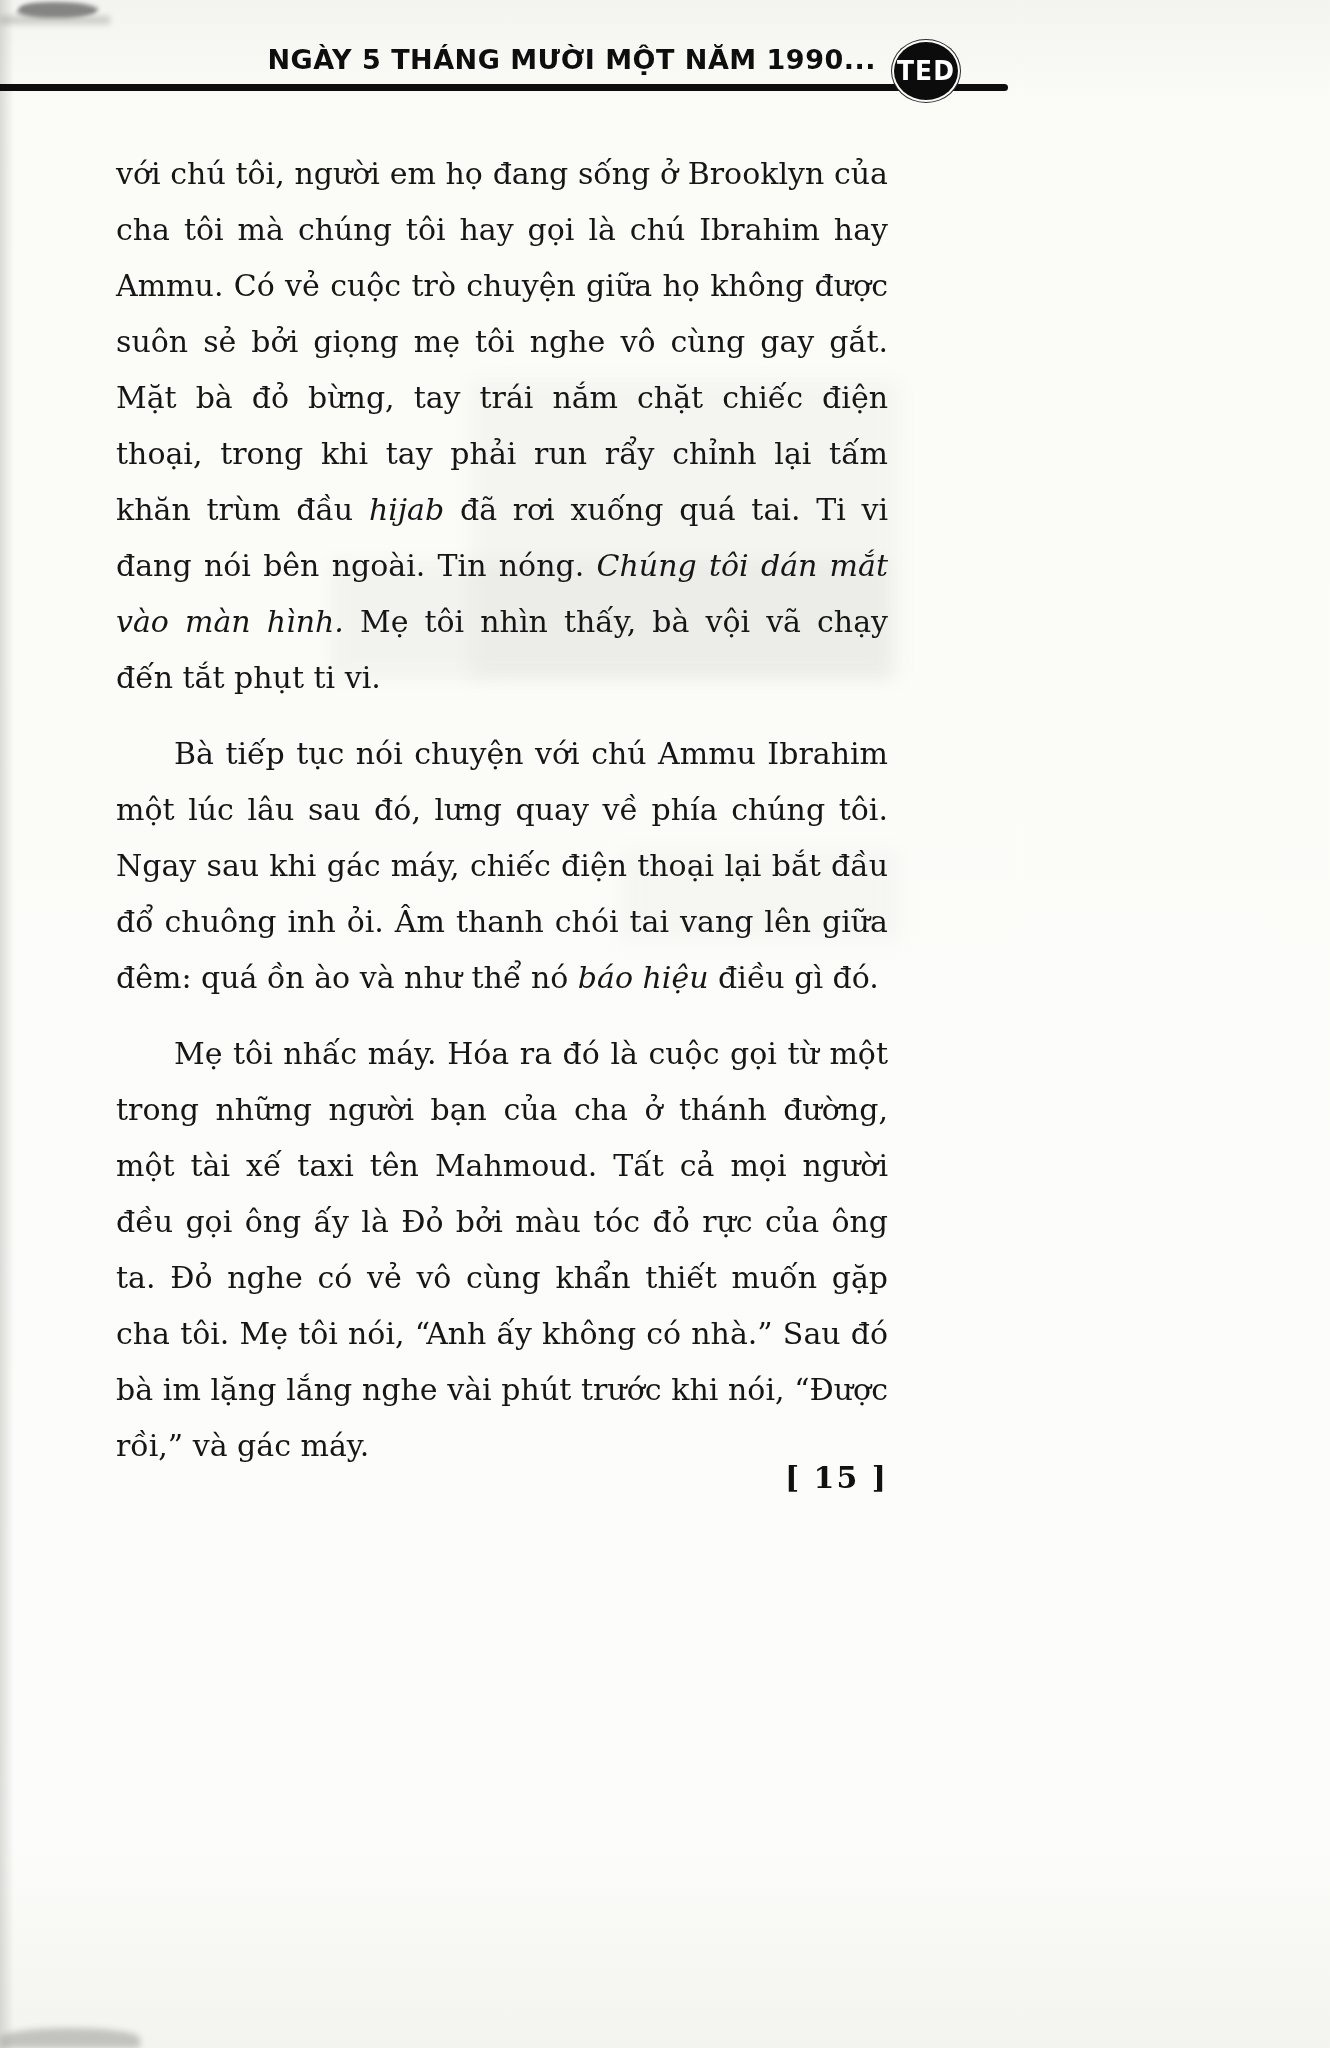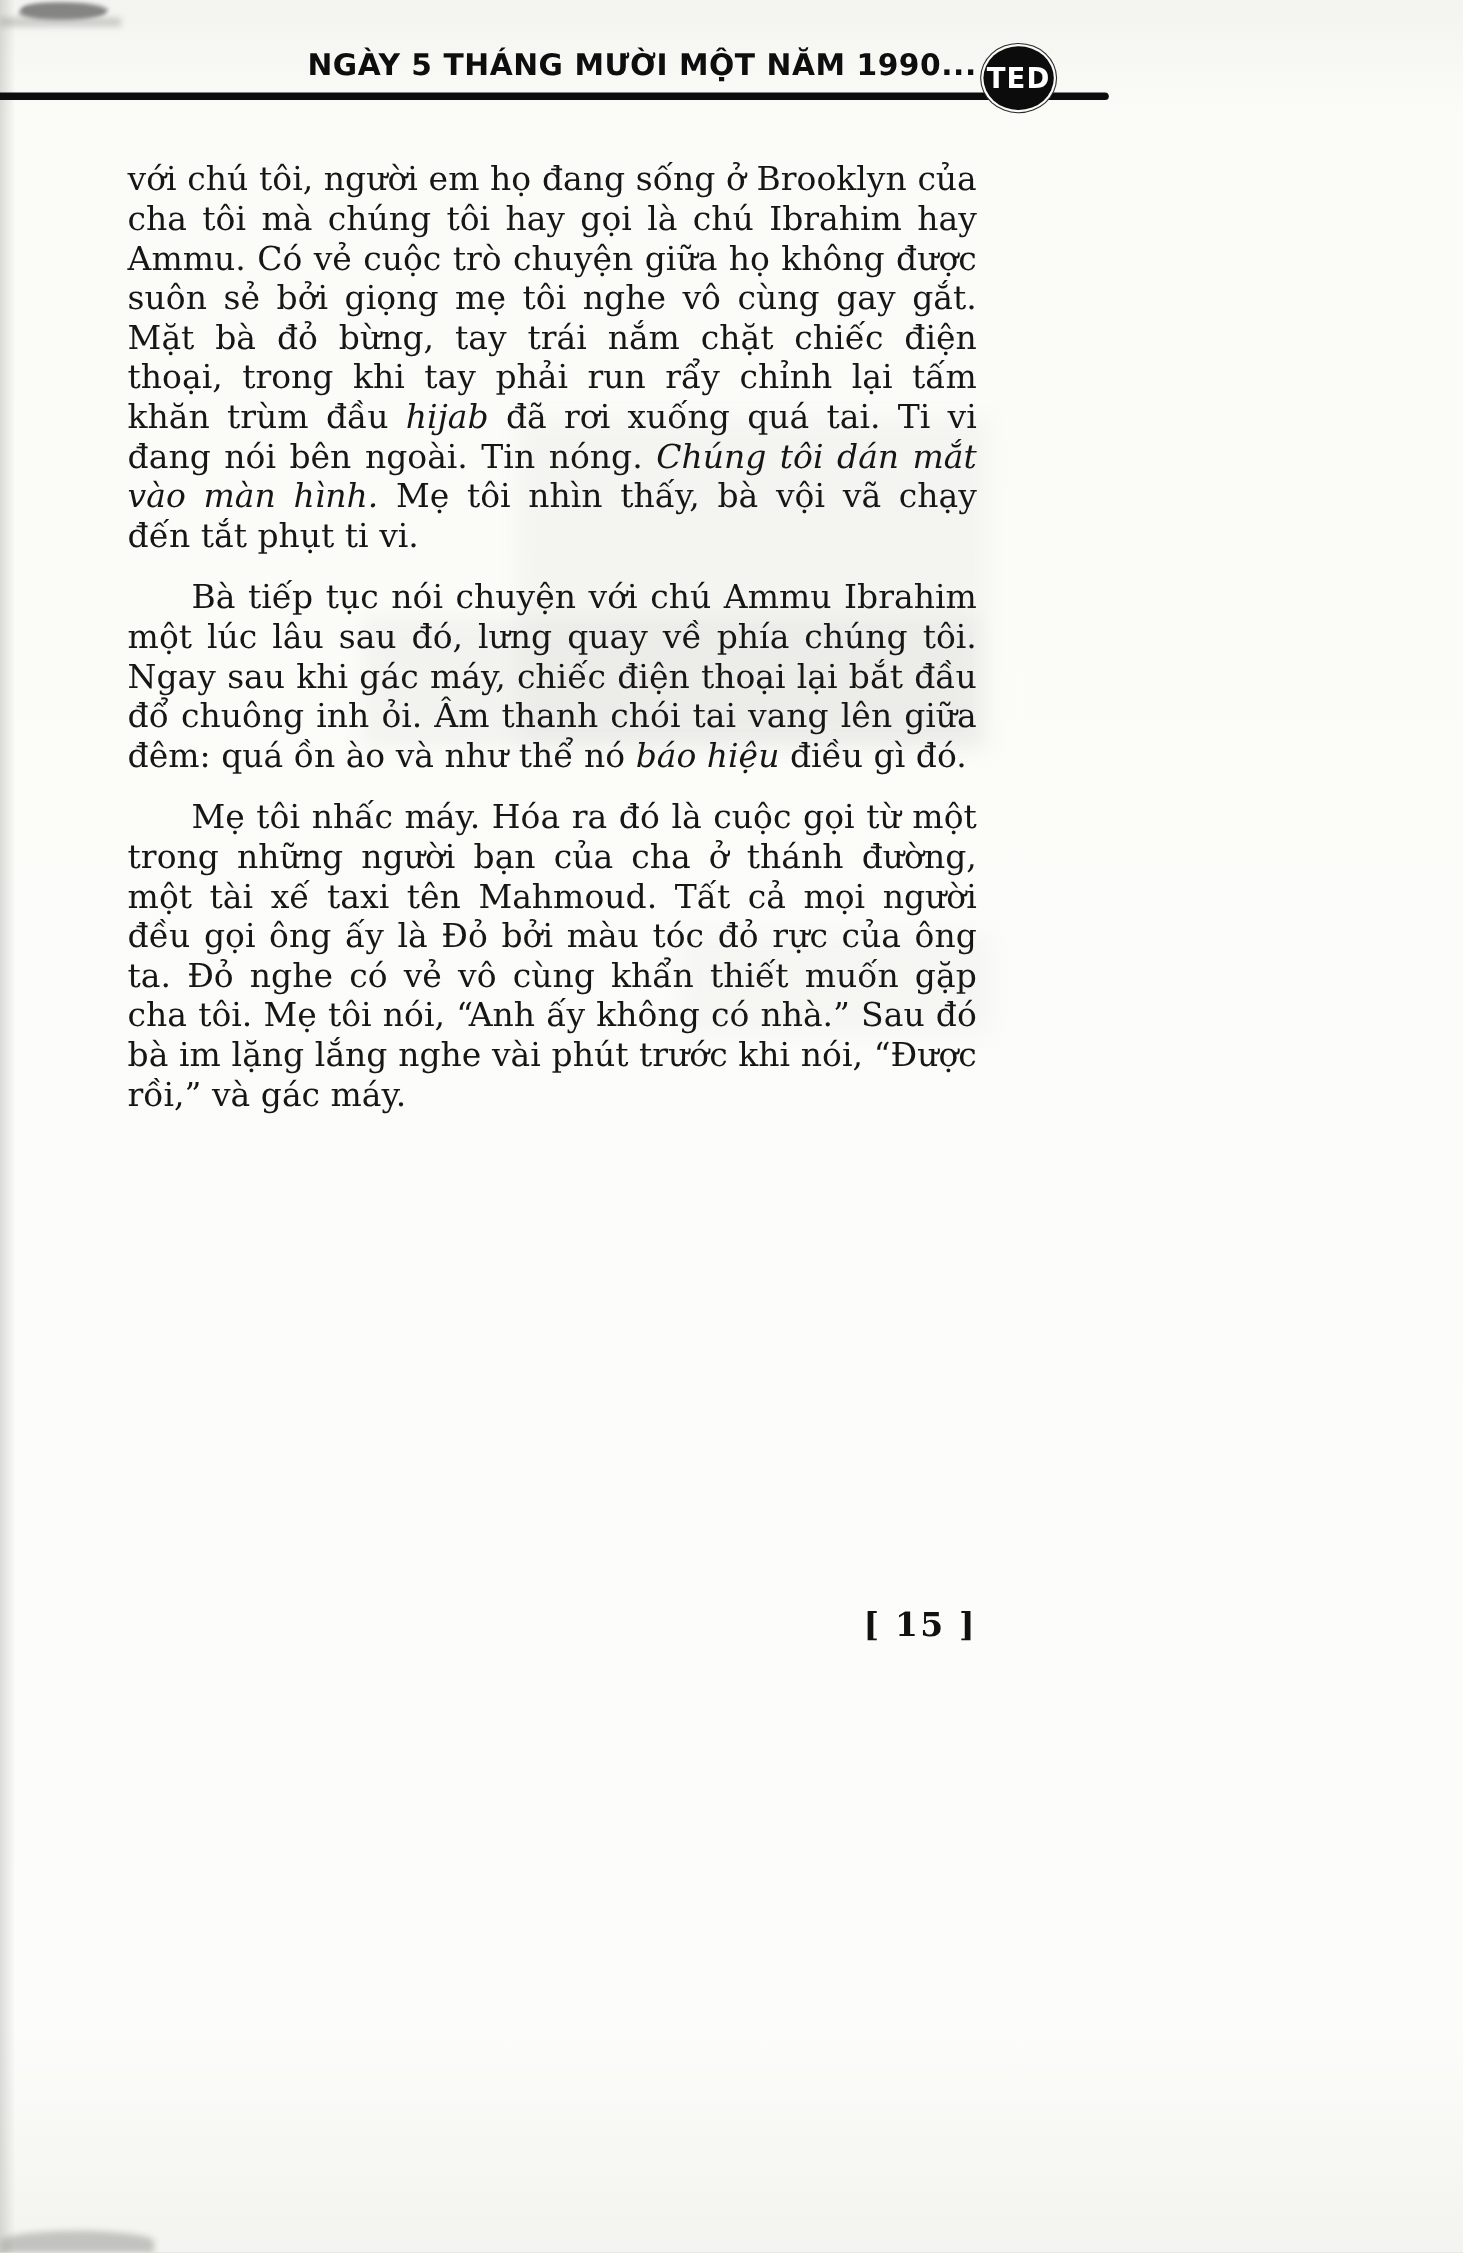--- a/index.html
+++ b/index.html
@@ -12,21 +12,21 @@
     background:
       linear-gradient(180deg, #f3f3f0 0%, #fbfbf8 5%, #fcfcfa 90%, #f3f3ef 100%);
     overflow: hidden;
     color: var(--ink, #161616);
   }
 
   
   .running-head {
     position: absolute;
     top: 44px;
-    right: 442px;
+    right: 454px;
     font-family: "DejaVu Sans", "Liberation Sans", sans-serif;
     font-weight: 700;
     font-size: 27px;
     letter-spacing: 0.5px;
     color: #0e0e0e;
     white-space: nowrap;
   }
 
   .header-rule {
     position: absolute;
@@ -62,21 +62,21 @@
   }
 
   
   .page-body {
     position: absolute;
     top: 146px;
     left: 116px;
     width: 772px;
     font-family: "DejaVu Serif", "Liberation Serif", serif;
     font-size: 30px;
-    line-height: 36px;
+    line-height: 56px;
     text-align: justify;
     color: var(--ink, #161616);
   }
   .para { margin: 0 0 20px 0; }
   .para.indent { text-indent: 58px; }
   .para em { font-style: italic; }
 
   
   .page-number {
     position: absolute;

